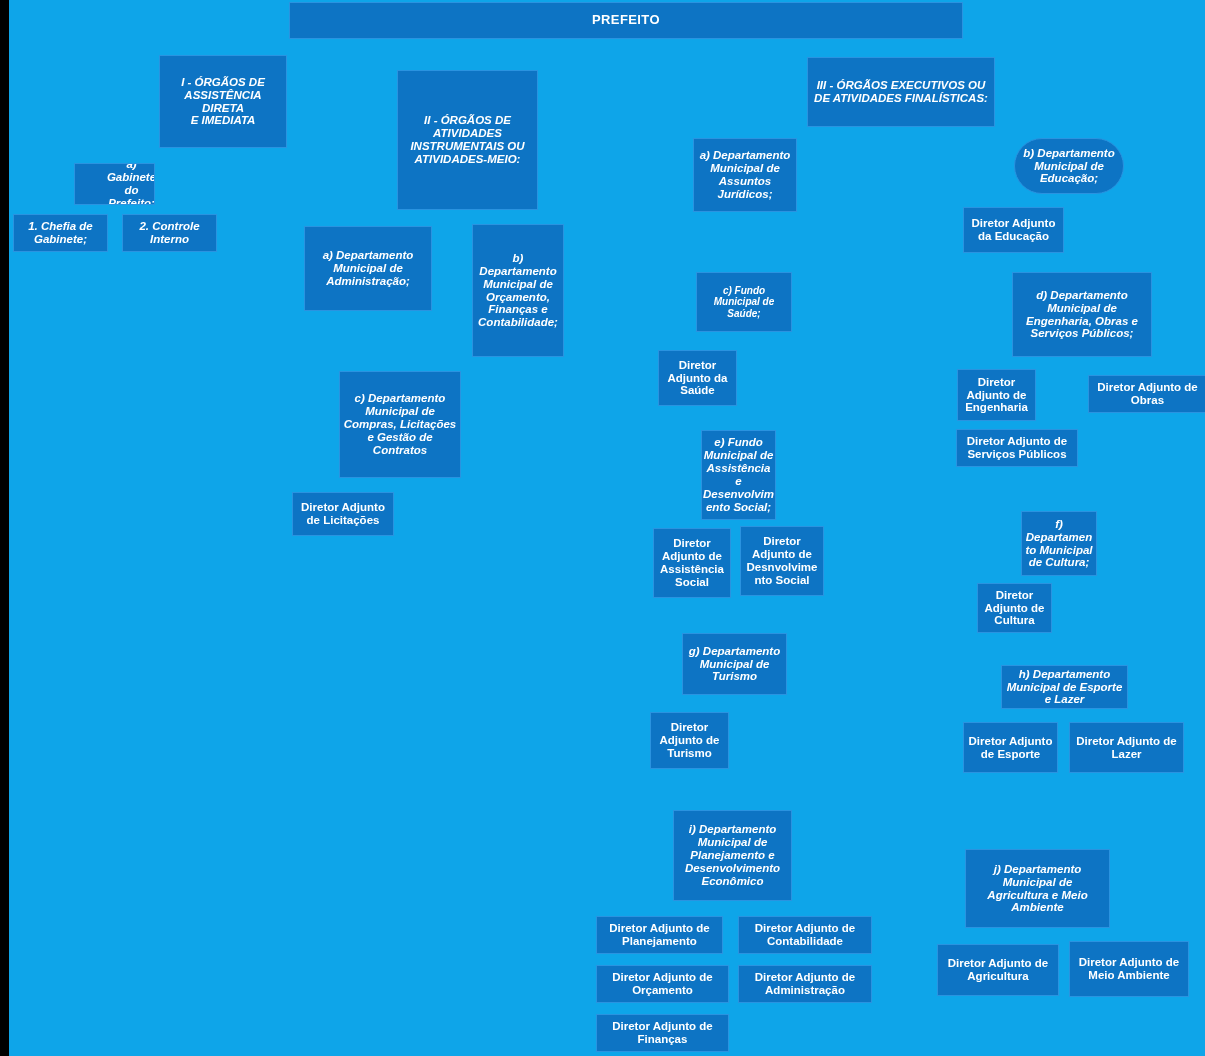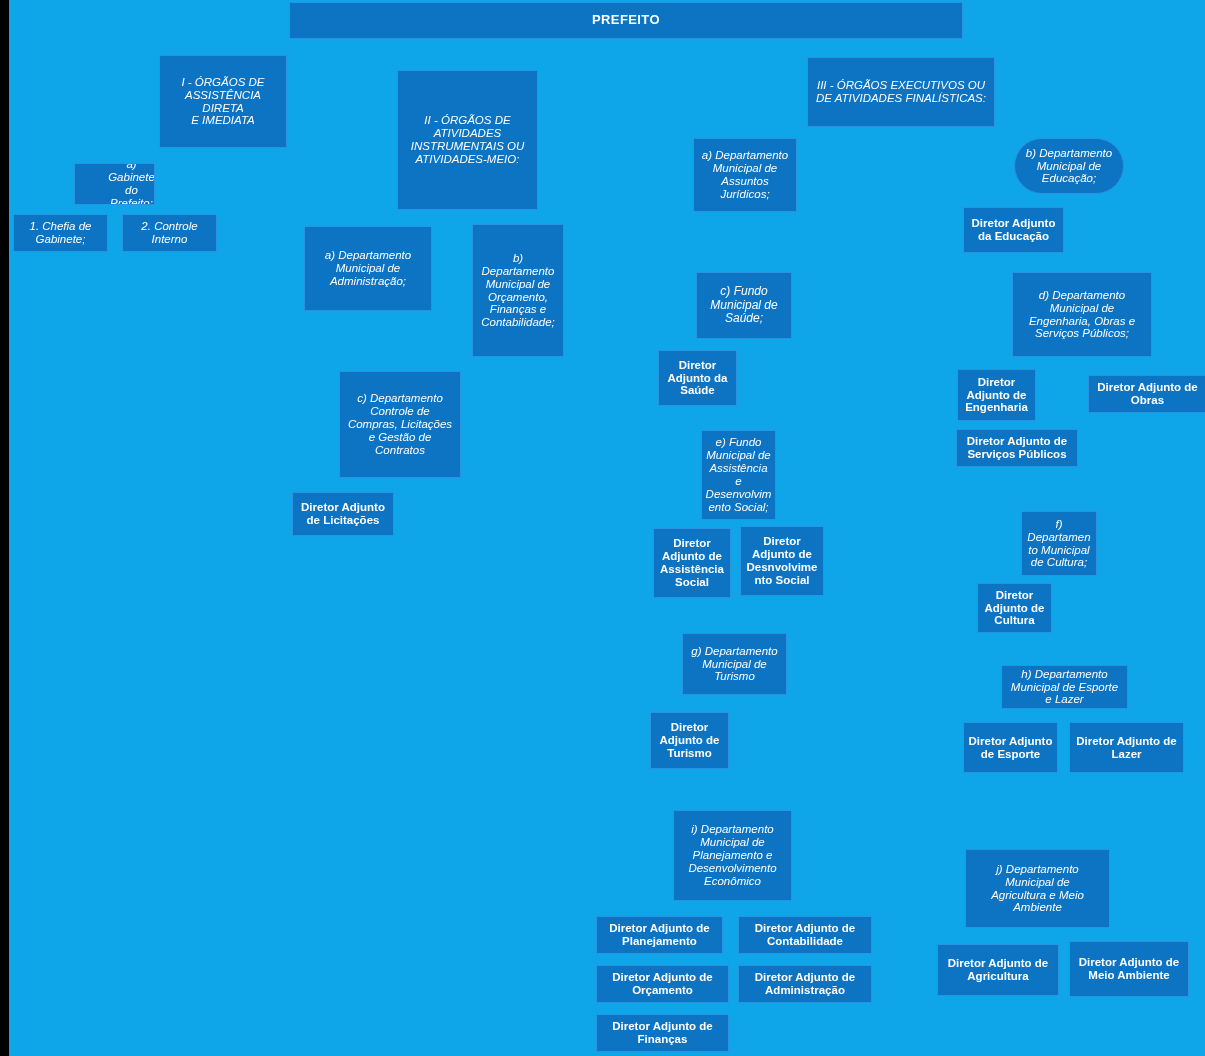--- a/index.html
+++ b/index.html
@@ -26,21 +26,21 @@
     color: #ffffff;
     display: flex;
     align-items: center;
     justify-content: center;
     text-align: center;
     line-height: 1.12;
     padding: 2px 3px;
     white-space: pre-line;
     overflow: hidden;
   }
-  .node.italic { font-style: italic; font-weight: 400; }
+  .node.italic { font-style: italic; font-weight: 700; }
   .node.plain  { font-style: normal; font-weight: 700; }
   .node.root   { font-style: normal; font-weight: 700; letter-spacing: .4px; }
 </style>
 </head>
 <body>
 
 <div id="canvas" style="background: #0ea5e9; margin-left: 9px;">
     <div class="node root" style="left: 280px; top: 2px; width: 674px; height: 37px; font-size: 13px; background: rgb(13, 116, 196); border-color: rgb(42, 147, 224); color: rgb(255, 255, 255);">PREFEITO</div>
     <div class="node italic" style="left: 150px; top: 55px; width: 128px; height: 93px; font-size: 11.5px; background: rgb(13, 116, 196); border-color: rgb(42, 147, 224); color: rgb(255, 255, 255);">I - ÓRGÃOS DE
 ASSISTÊNCIA DIRETA
@@ -58,33 +58,33 @@
     <div class="node italic" style="left: 295px; top: 226px; width: 128px; height: 85px; font-size: 11.5px; background: rgb(13, 116, 196); border-color: rgb(42, 147, 224); color: rgb(255, 255, 255);">a) Departamento
 Municipal de
 Administração;</div>
     <div class="node italic" style="left: 463px; top: 224px; width: 92px; height: 133px; font-size: 11.5px; background: rgb(13, 116, 196); border-color: rgb(42, 147, 224); color: rgb(255, 255, 255);">b)
 Departamento
 Municipal de
 Orçamento,
 Finanças e
 Contabilidade;</div>
     <div class="node italic" style="left: 330px; top: 371px; width: 122px; height: 107px; font-size: 11.5px; background: rgb(13, 116, 196); border-color: rgb(42, 147, 224); color: rgb(255, 255, 255);">c) Departamento
-Controle de
+Municipal de
 Compras, Licitações
 e Gestão de
 Contratos</div>
     <div class="node plain" style="left: 283px; top: 492px; width: 102px; height: 44px; font-size: 11.5px; background: rgb(13, 116, 196); border-color: rgb(42, 147, 224); color: rgb(255, 255, 255);">Diretor Adjunto
 de Licitações</div>
     <div class="node italic" style="left: 798px; top: 57px; width: 188px; height: 70px; font-size: 11.5px; background: rgb(13, 116, 196); border-color: rgb(42, 147, 224); color: rgb(255, 255, 255);">III - ÓRGÃOS EXECUTIVOS OU
 DE ATIVIDADES FINALÍSTICAS:</div>
     <div class="node italic" style="left: 684px; top: 138px; width: 104px; height: 74px; font-size: 11.5px; background: rgb(13, 116, 196); border-color: rgb(42, 147, 224); color: rgb(255, 255, 255);">a) Departamento
 Municipal de
 Assuntos
 Jurídicos;</div>
-    <div class="node italic" style="left: 687px; top: 272px; width: 96px; height: 67px; font-size: 12px; background: rgb(13, 116, 196); border-color: rgb(42, 147, 224); color: rgb(255, 255, 255);">c) Fundo
+    <div class="node italic" style="left: 687px; top: 272px; width: 96px; height: 60px; font-size: 10px; background: rgb(13, 116, 196); border-color: rgb(42, 147, 224); color: rgb(255, 255, 255);">c) Fundo
 Municipal de
 Saúde;</div>
     <div class="node plain" style="left: 649px; top: 350px; width: 79px; height: 56px; font-size: 11.5px; background: rgb(13, 116, 196); border-color: rgb(42, 147, 224); color: rgb(255, 255, 255);">Diretor
 Adjunto da
 Saúde</div>
     <div class="node italic" style="left: 692px; top: 430px; width: 75px; height: 90px; font-size: 11.5px; background: rgb(13, 116, 196); border-color: rgb(42, 147, 224); color: rgb(255, 255, 255);">e) Fundo
 Municipal de
 Assistência e
 Desenvolvim
 ento Social;</div>

